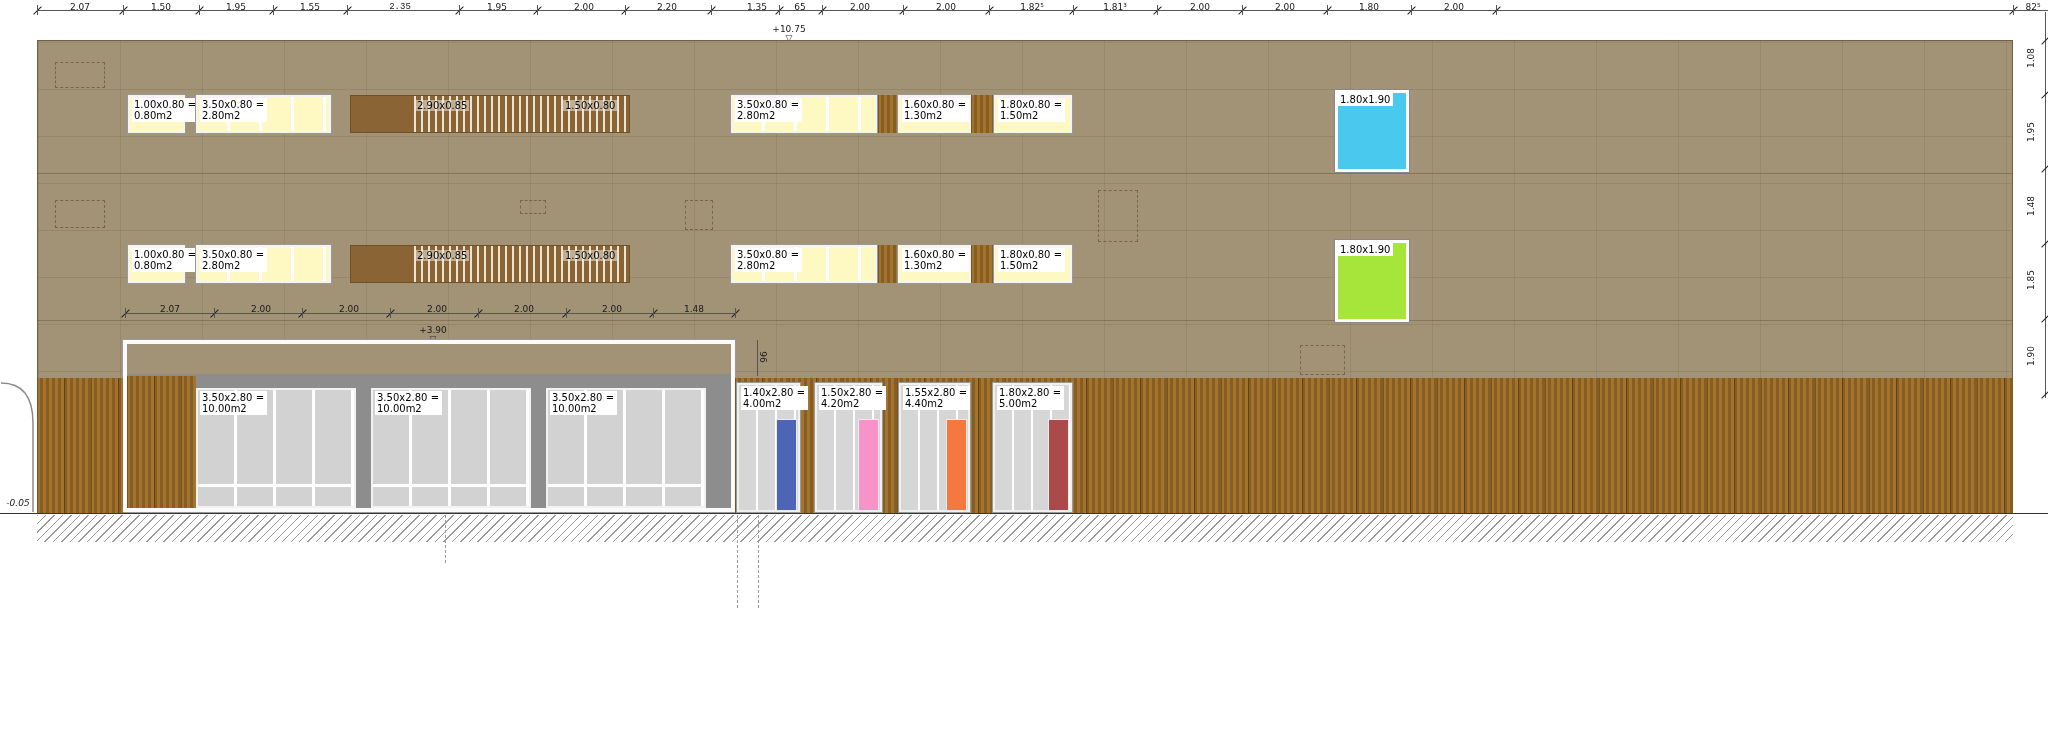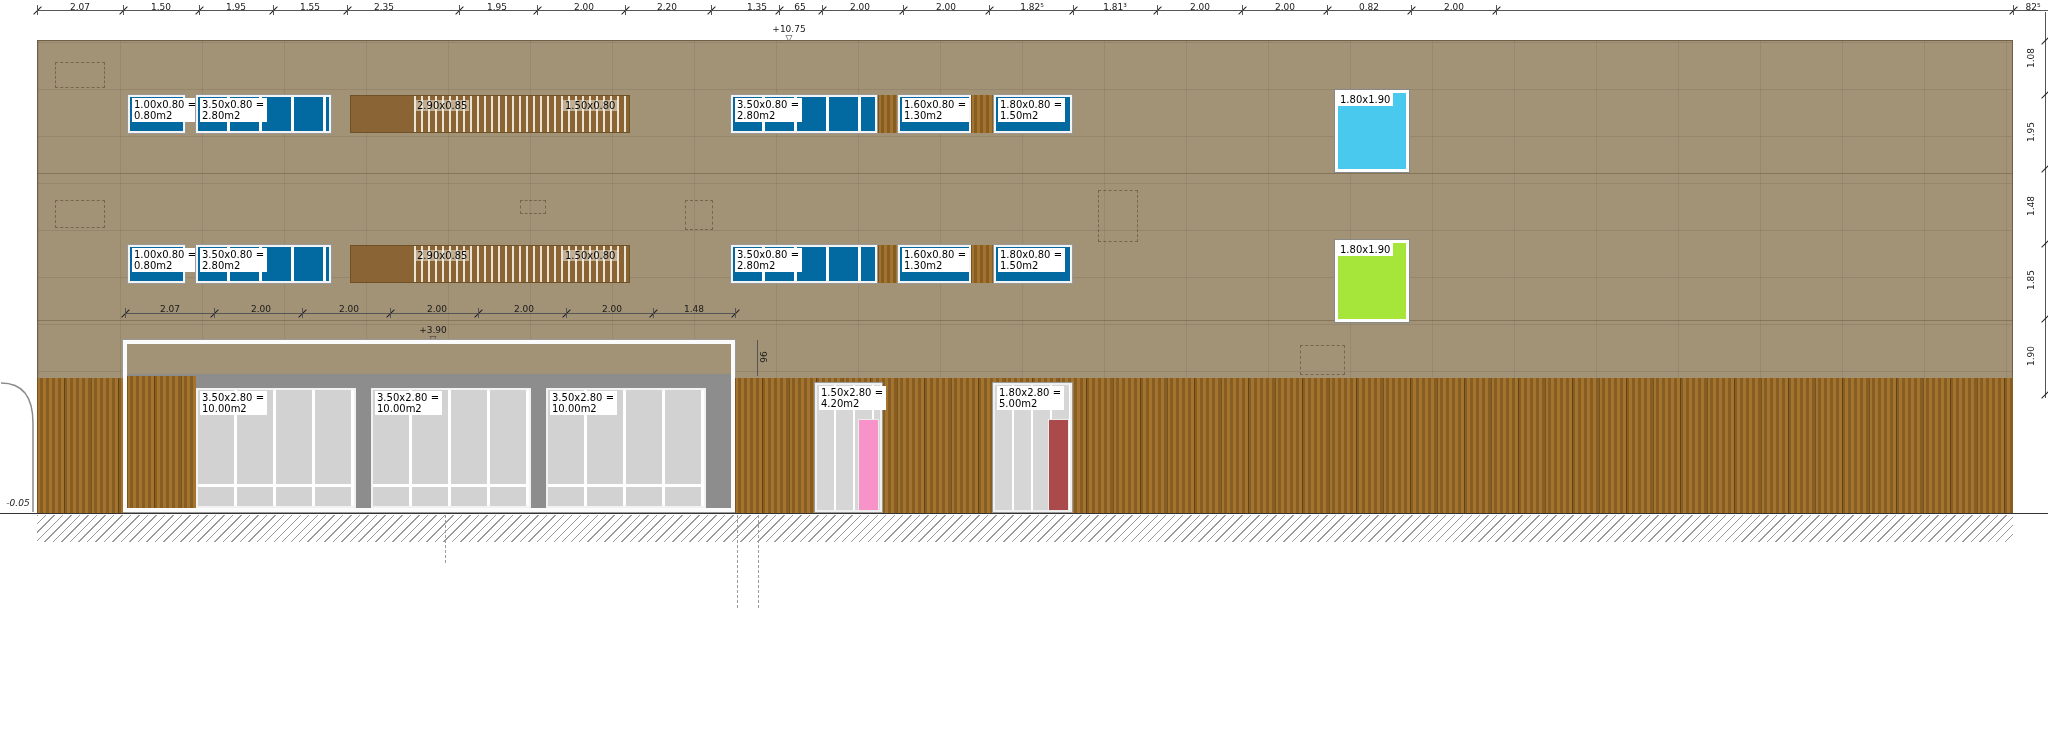--- a/index.html
+++ b/index.html
@@ -25,21 +25,21 @@
   }
   .joint { position:absolute; height:1px; background:rgba(80,65,40,.35); }
 
   .wood {
     position:absolute;
     background-image:
       repeating-linear-gradient(90deg, rgba(0,0,0,.28) 0 1px, transparent 1px 27px),
       repeating-linear-gradient(90deg, #a4742f 0 3px, #865d22 3px 6px);
   }
 
-  .uw { position:absolute; height:38px; background-color:#0369a1; border:2px solid #f4f4f4; box-shadow:0 0 0 1px #999; }
+  .uw { position:absolute; height:38px; background-color:#fef9c3; border:2px solid #f4f4f4; box-shadow:0 0 0 1px #999; }
   .panes { background-image:repeating-linear-gradient(90deg, transparent 0 29px, #fff 29px 32px); }
   .wl { position:absolute; top:1px; left:2px; font-size:10px; line-height:11px; color:#000;
         background:#fff; padding:1px 3px 1px 2px; white-space:nowrap; }
   .wl span { display:block; }
 
   .louver { position:absolute; height:38px;
             background-image:repeating-linear-gradient(90deg, #ece4d2 0 2px, #8a6434 2px 7px);
             border:1px solid #6f5128; }
   .lcap { position:absolute; left:0; top:0; bottom:0; width:60px; background:#8a6434; }
   .ll { position:absolute; top:4px; font-size:10px; color:#0a0a0a;
@@ -70,33 +70,33 @@
 </head>
 <body>
 
 <div id="canvas">
 
   <div class="hline" style="left:37px; top:10px; width:2011px;"></div>
   <span class="dim" style="left:80px;  top:2px;">2.07</span>
   <span class="dim" style="left:161px; top:2px;">1.50</span>
   <span class="dim" style="left:236px; top:2px;">1.95</span>
   <span class="dim" style="left:310px; top:2px;">1.55</span>
-  <span class="dim" style="left:384px; top:2px;">2.35</span>
+  <span class="dim" style="left:400px; top:2px;font-family:Liberation Mono, monospace;">2.35</span>
   <span class="dim" style="left:497px; top:2px;">1.95</span>
   <span class="dim" style="left:584px; top:2px;">2.00</span>
   <span class="dim" style="left:667px; top:2px;">2.20</span>
   <span class="dim" style="left:757px; top:2px;">1.35</span>
   <span class="dim" style="left:800px; top:2px;">65</span>
   <span class="dim" style="left:860px; top:2px;">2.00</span>
   <span class="dim" style="left:946px; top:2px;">2.00</span>
   <span class="dim" style="left:1032px;top:2px;">1.82⁵</span>
   <span class="dim" style="left:1115px;top:2px;">1.81³</span>
   <span class="dim" style="left:1200px;top:2px;">2.00</span>
   <span class="dim" style="left:1285px;top:2px;">2.00</span>
-  <span class="dim" style="left:1369px;top:2px;">0.82</span>
+  <span class="dim" style="left:1369px;top:2px;">1.80</span>
   <span class="dim" style="left:1454px;top:2px;">2.00</span>
   <span class="dim" style="left:2033px;top:2px;">82⁵</span>
 
   <span class="lvl" style="left:789px; top:24px;">+10.75</span>
   <span class="tri" style="left:789px; top:33px;">▽</span>
 
   <div class="vline" style="left:2045px; top:12px; height:386px;"></div>
   <span class="dimr" style="left:2031px; top:58px;">1.08</span>
   <span class="dimr" style="left:2031px; top:132px;">1.95</span>
   <span class="dimr" style="left:2031px; top:206px;">1.48</span>
@@ -235,26 +235,40 @@
   <div class="sw" style="left:546px; width:160px;">
     <div class="wl">
       <span>3.50x2.80 =</span>
         <span>10.00m2</span>
     </div>
   </div>
 
   <div class="wood" style="left:37px;  top:378px; width:86px;   height:136px;"></div>
   <div class="wood" style="left:735px; top:378px; width:1278px; height:136px;"></div>
 
+  <div class="unit" style="left:737px; width:63px;">
+    <div class="wl">
+      <span>1.40x2.80 =</span>
+        <span>4.00m2</span>
+    </div>
+    <div class="door" style="background-color: rgb(78, 100, 180);"></div>
+  </div>
   <div class="unit" style="left:815px; width:67px;">
     <div class="wl">
       <span>1.50x2.80 =</span>
         <span>4.20m2</span>
     </div>
     <div class="door" style="background-color: rgb(247, 147, 200);"></div>
+  </div>
+  <div class="unit" style="left:899px; width:71px;">
+    <div class="wl">
+      <span>1.55x2.80 =</span>
+        <span>4.40m2</span>
+    </div>
+    <div class="door" style="background-color: rgb(245, 121, 63);"></div>
   </div>
   <div class="unit" style="left:993px; width:79px;">
     <div class="wl">
       <span>1.80x2.80 =</span>
         <span>5.00m2</span>
     </div>
     <div class="door" style="background-color: rgb(170, 74, 74);"></div>
   </div>
 
   <div class="hline" style="left:0; top:513px; width:2048px; background:#333;"></div>

